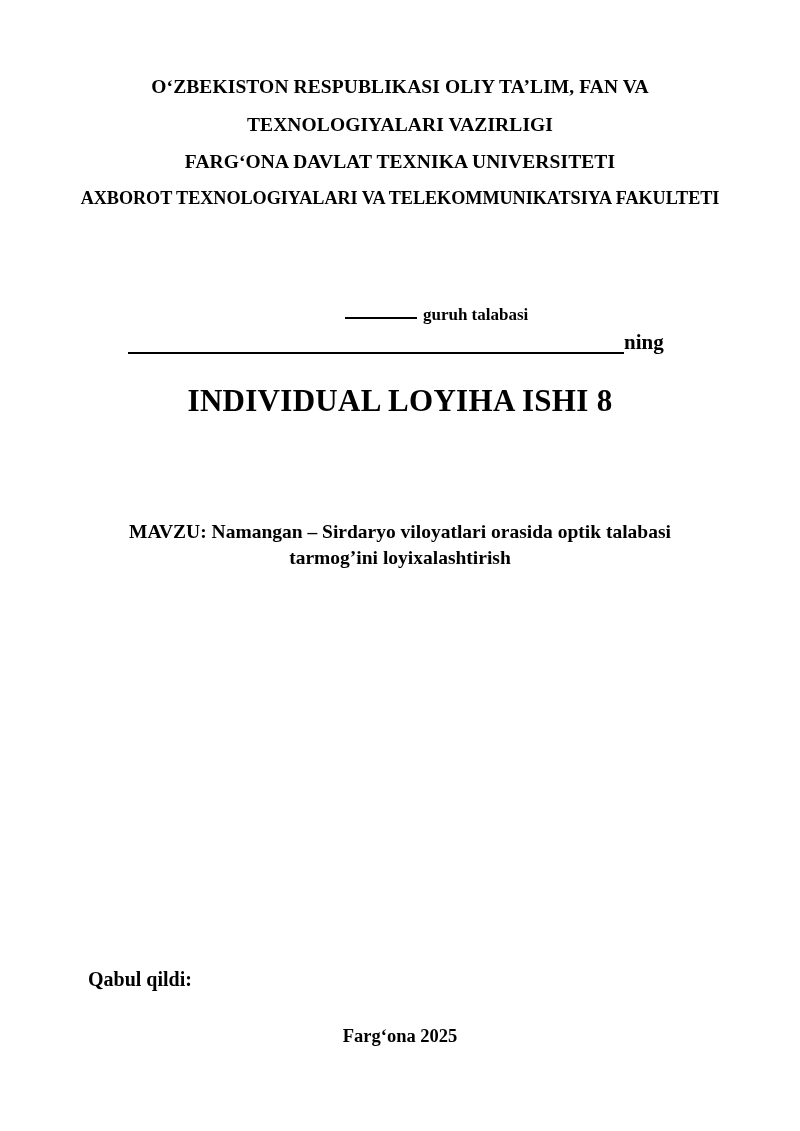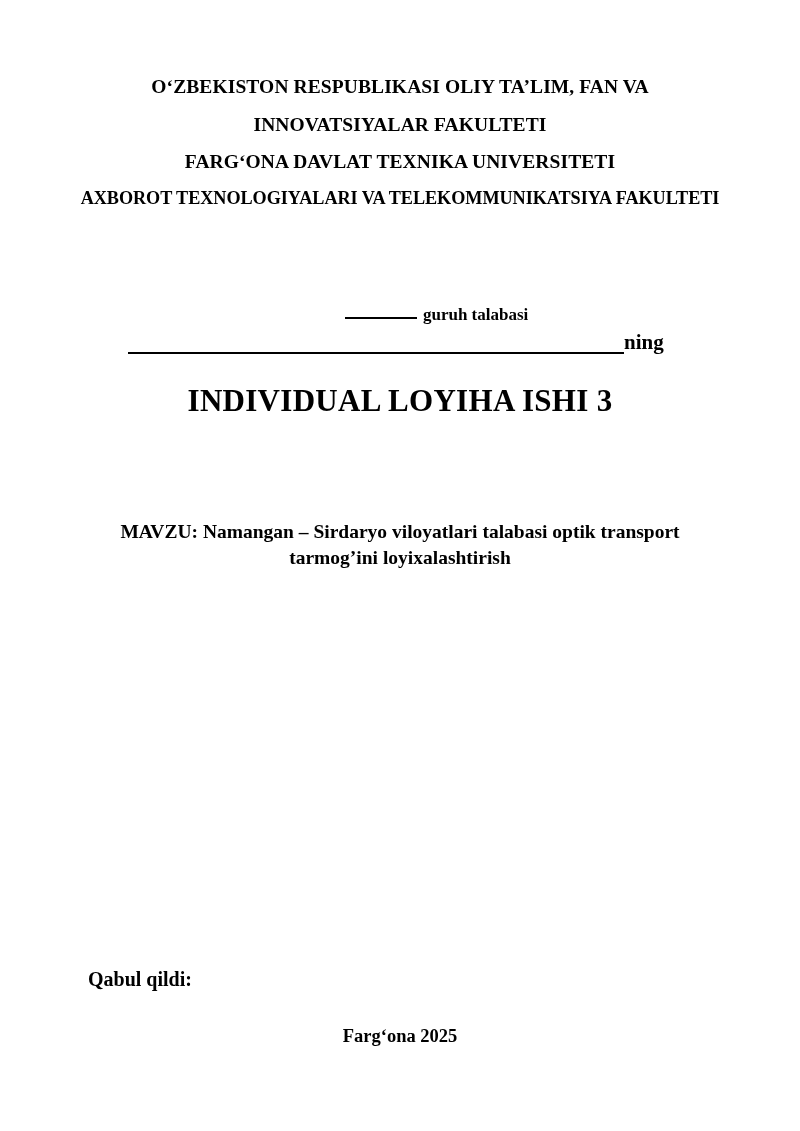--- a/index.html
+++ b/index.html
@@ -135,37 +135,37 @@
     margin-top: 18px;
   }
 </style>
 </head>
 <body>
 
 <div class="page">
 
   <div class="line hdr-1">O‘ZBEKISTON RESPUBLIKASI OLIY TA’LIM, FAN VA</div>
 
-  <div class="line hdr-2">INNOVATSIYALAR FAKULTETI</div>
+  <div class="line hdr-2">TEXNOLOGIYALARI VAZIRLIGI</div>
 
   <div class="line hdr-4">AXBOROT TEXNOLOGIYALARI VA TELEKOMMUNIKATSIYA FAKULTETI</div>
 
   <div class="line hdr-3">FARG‘ONA DAVLAT TEXNIKA UNIVERSITETI</div>
 
 
   <div class="group-row">
     <span class="blank-short"></span><span> guruh talabasi</span>
   </div>
 
   <div class="name-row">
     <span class="blank-long"></span>
       <span class="name-suffix">ning</span>
   </div>
 
-  <div class="doc-title">INDIVIDUAL LOYIHA ISHI 3</div>
+  <div class="doc-title">INDIVIDUAL LOYIHA ISHI 8</div>
 
-  <div class="topic">MAVZU: Namangan – Sirdaryo viloyatlari talabasi  optik transport tarmog’ini loyixalashtirish</div>
+  <div class="topic">MAVZU: Namangan – Sirdaryo viloyatlari orasida  optik talabasi tarmog’ini loyixalashtirish</div>
 
   <div class="accept">Qabul qildi:</div>
 
   <div class="footer">Farg‘ona 2025</div>
 
 </div>
 
 </body></html>

